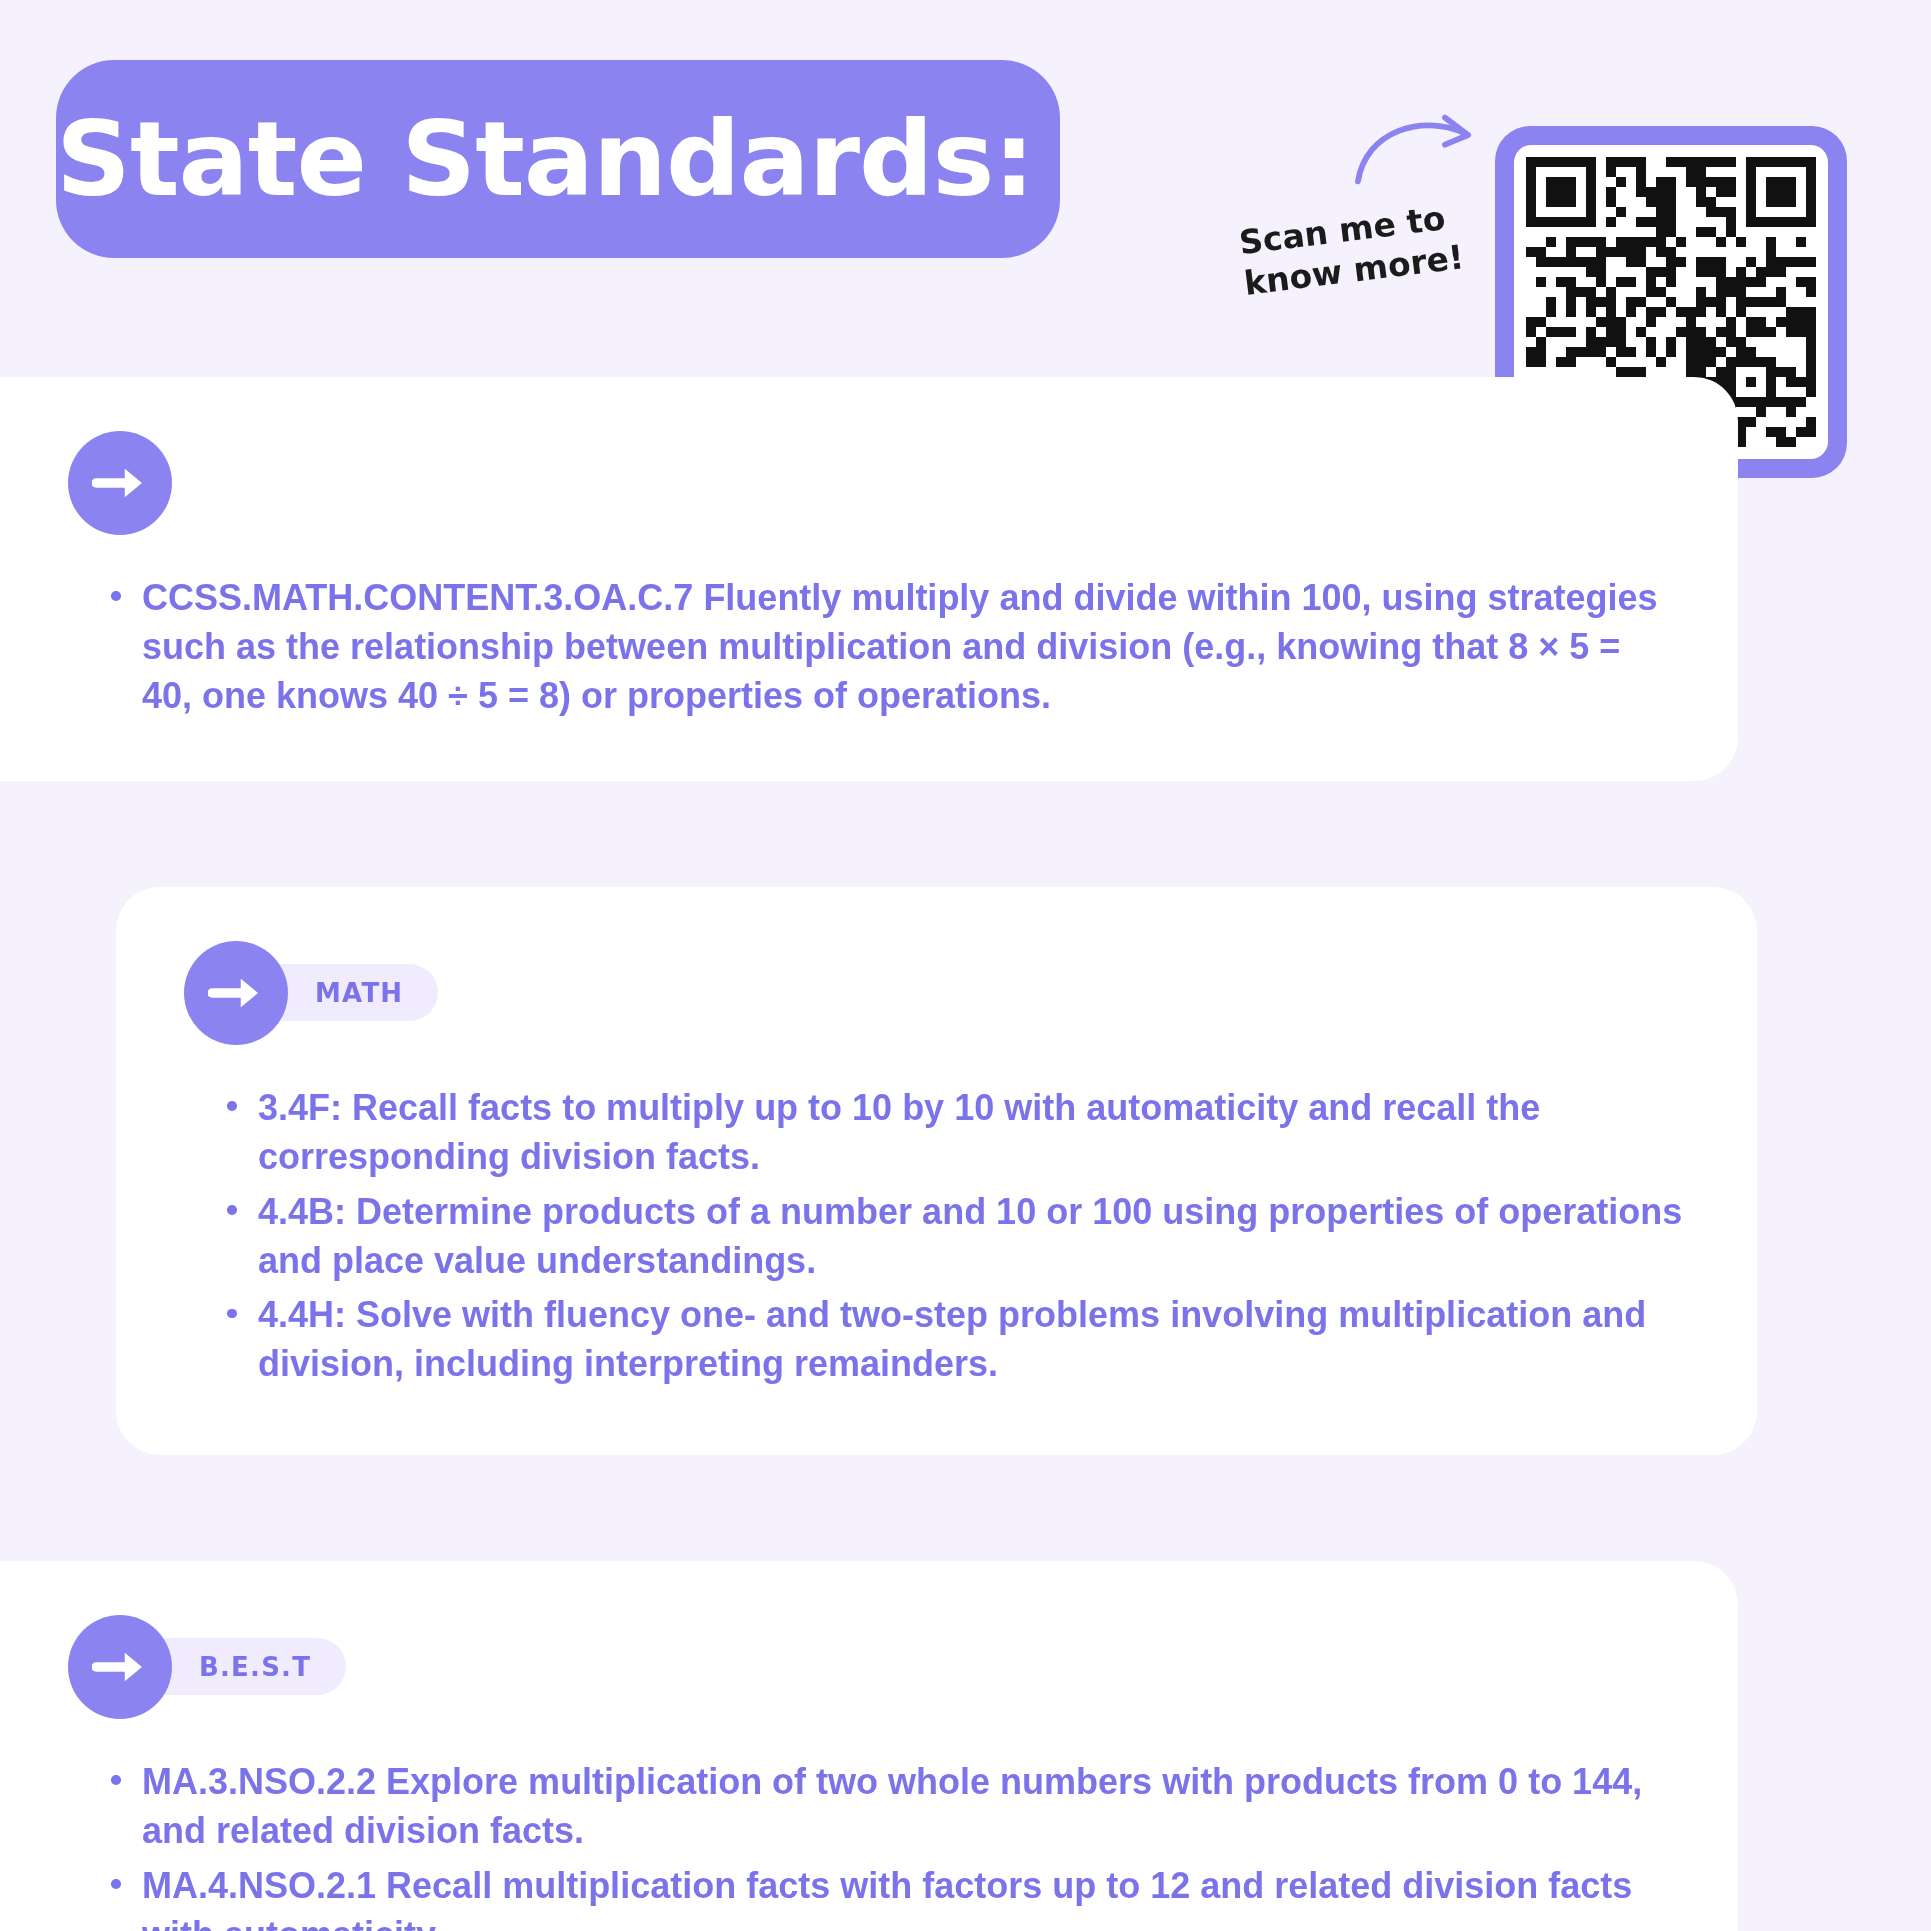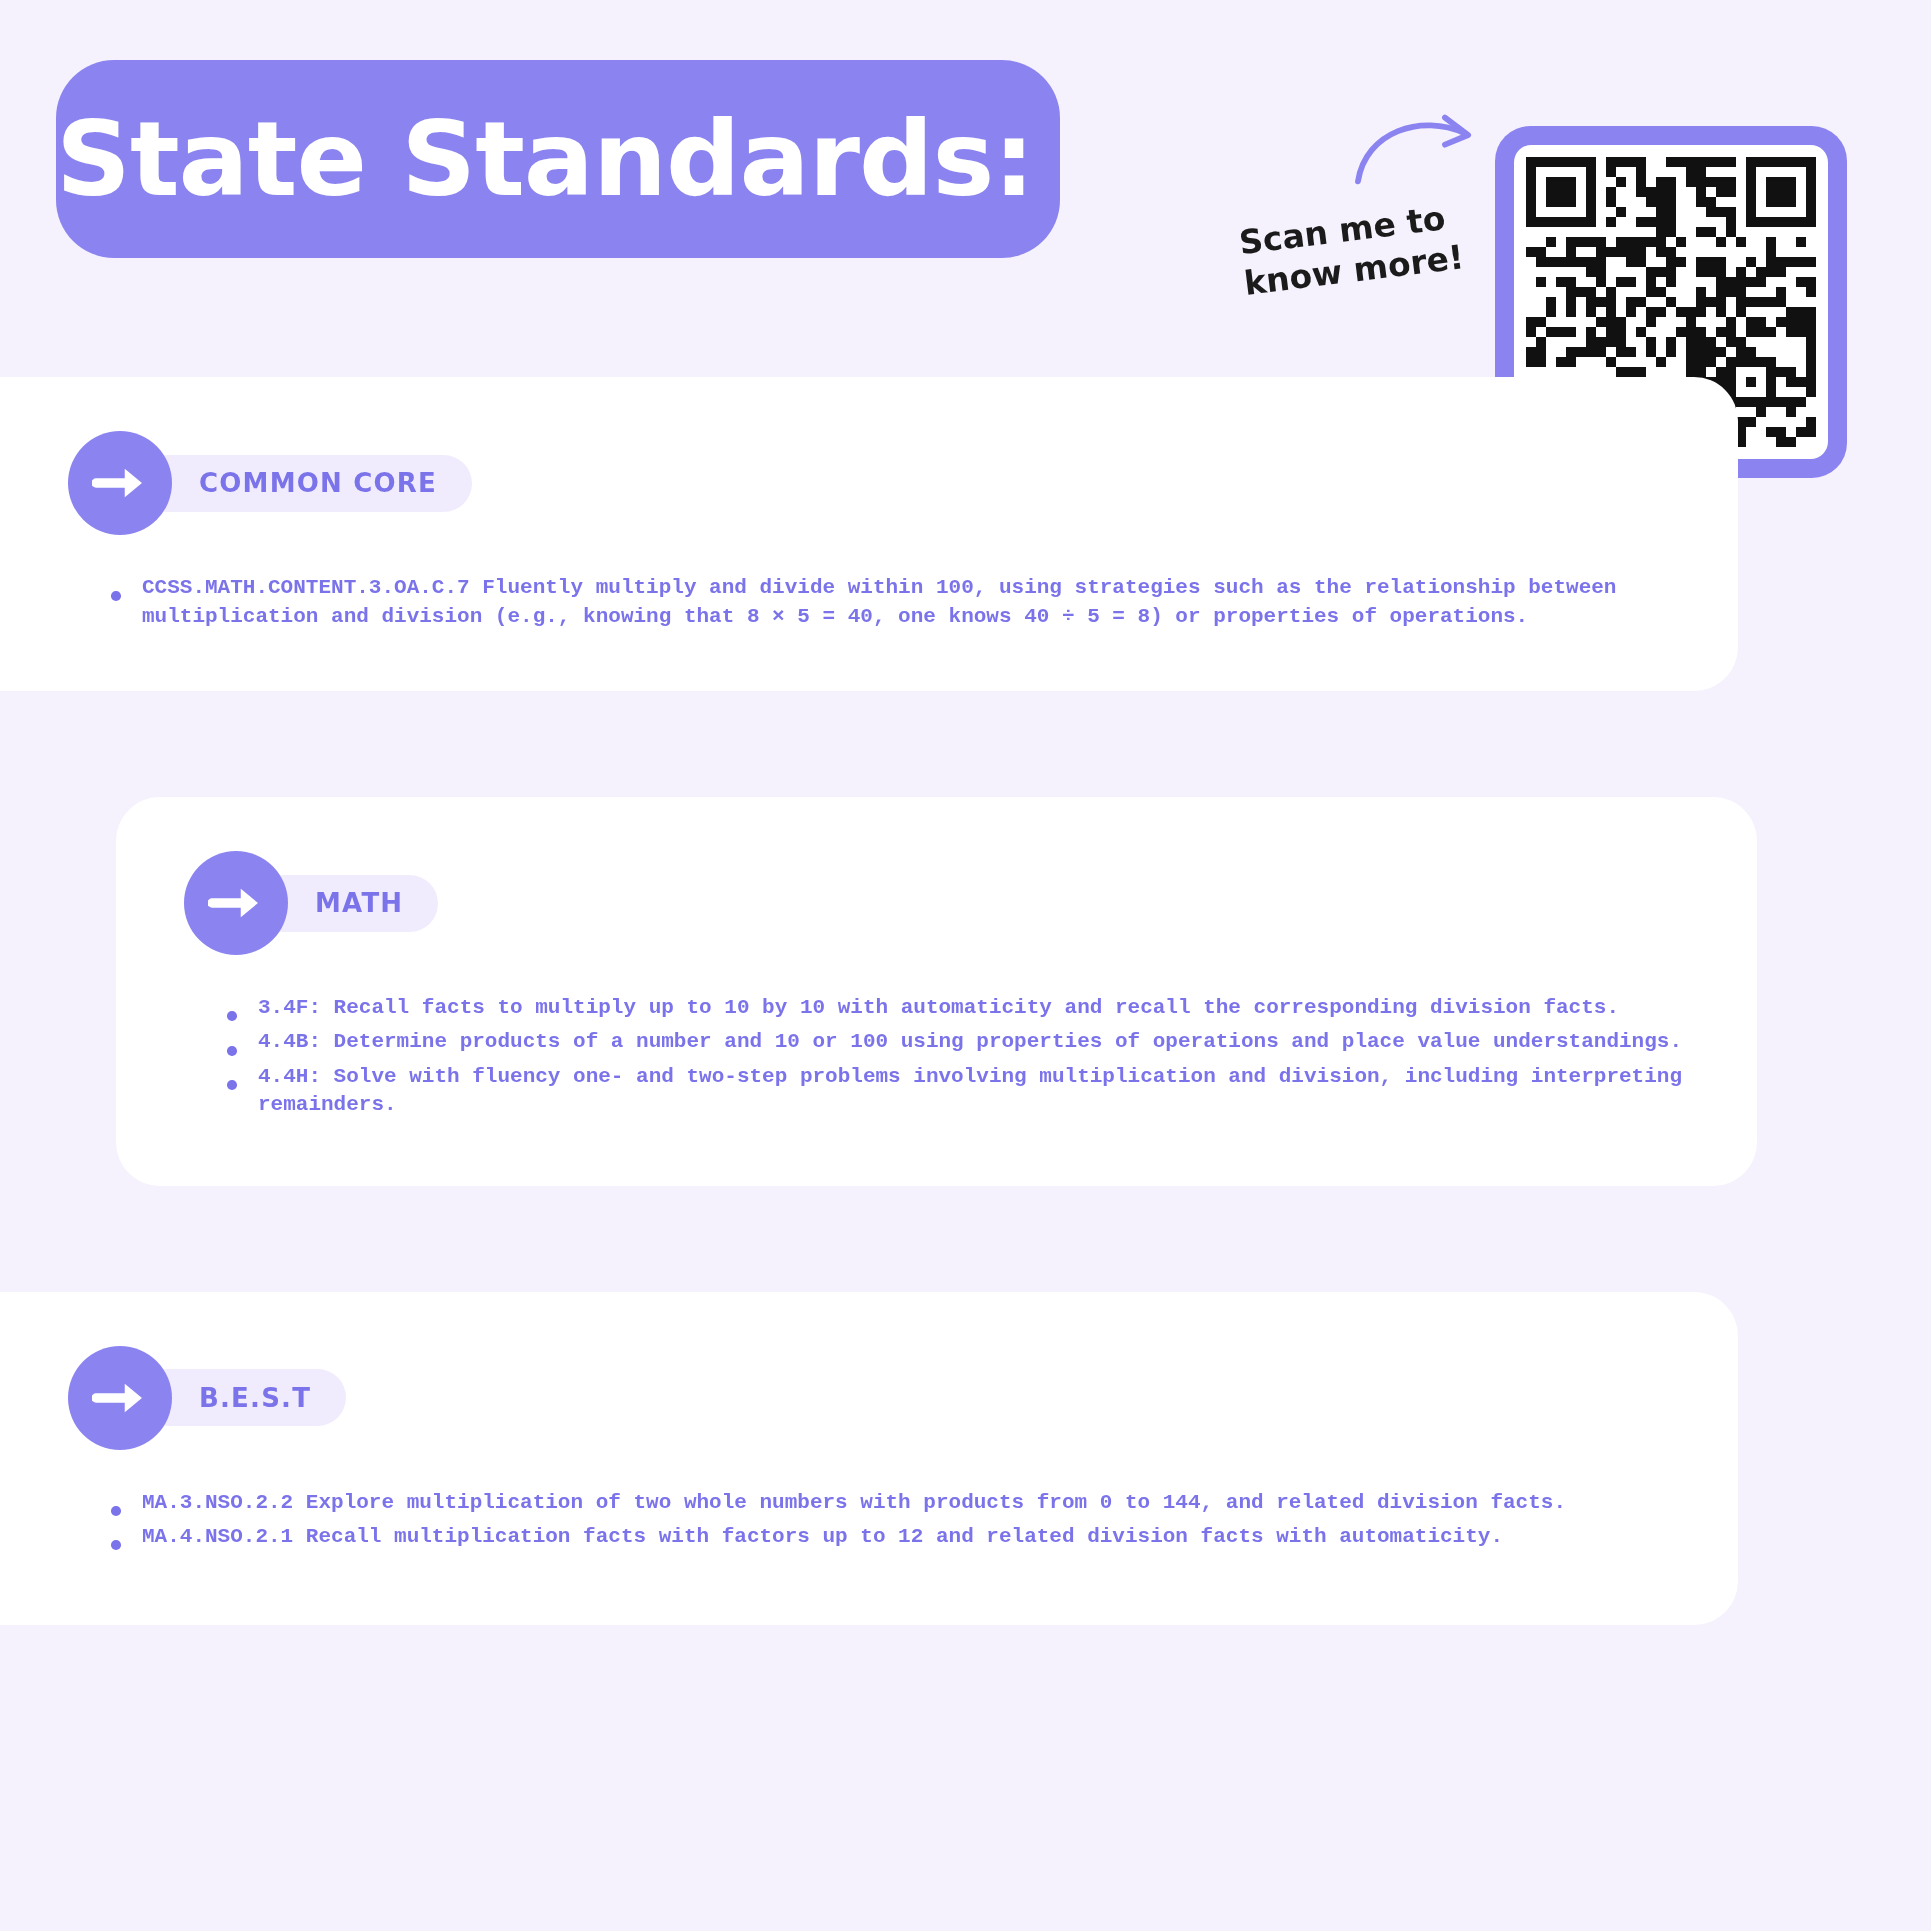--- a/index.html
+++ b/index.html
@@ -144,26 +144,26 @@
   }
 
   ul.std-list {
     list-style: none;
     padding-left: 41px;
   }
 
   ul.std-list li {
     position: relative;
     color: #7b73ea;
-    font-size: 21px;
+    font-size: 36px;
     font-weight: bold;
     line-height: 1.36;
     padding-left: 33px;
     margin-bottom: 5.8px;
-    font-family: Liberation Mono, monospace;
+    font-family: Liberation Sans, sans-serif;
   }
 
   ul.std-list li::before {
     content: "";
     position: absolute;
     left: 1.9px;
     top: 17.4px;
     width: 9.7px;
     height: 9.7px;
     border-radius: 50%;
@@ -1043,21 +1043,20 @@
   </div>
 
   <div class="card card-common">
     <div class="badge-row">
       <div class="arrow-circle">
         <svg viewBox="0 0 58 44">
           <path d="M4 22 H40" stroke="#ffffff" stroke-width="10" stroke-linecap="round" fill="none"></path>
           <path d="M34 7 L52 22 L34 37 Z" fill="#ffffff"></path>
         </svg>
       </div>
-      <div class="badge-label">COMMON CORE</div>
     </div>
     <ul class="std-list">
       <li>CCSS.MATH.CONTENT.3.OA.C.7 Fluently multiply and divide within 100, using strategies such as the relationship between multiplication and division (e.g., knowing that 8 × 5 = 40, one knows 40 ÷ 5 = 8) or properties of operations.</li>
     </ul>
   </div>
 
   <div class="card card-teks">
     <div class="badge-row">
       <div class="arrow-circle">
         <svg viewBox="0 0 58 44">

